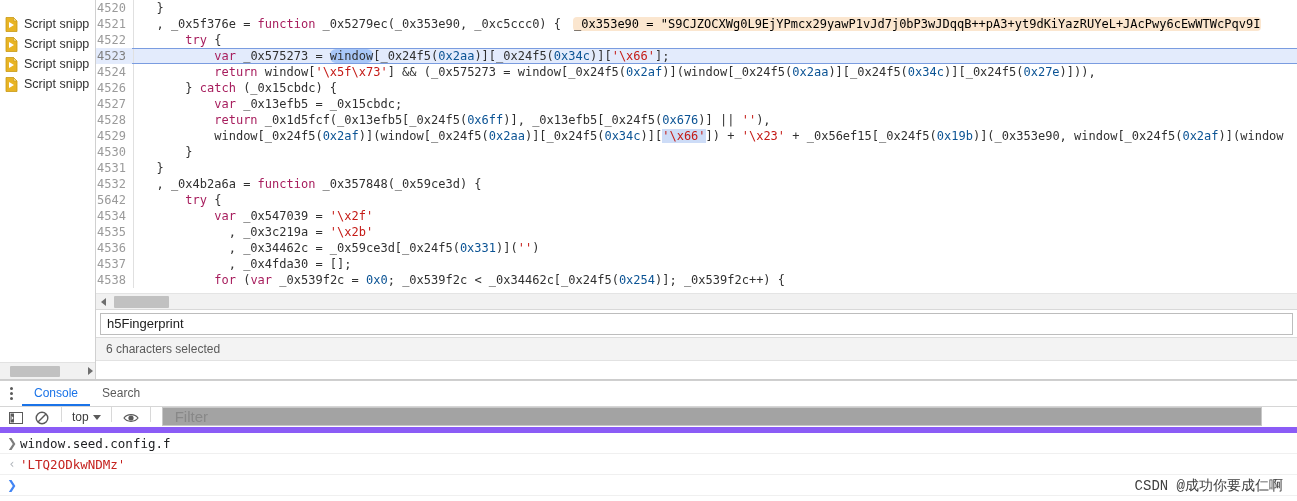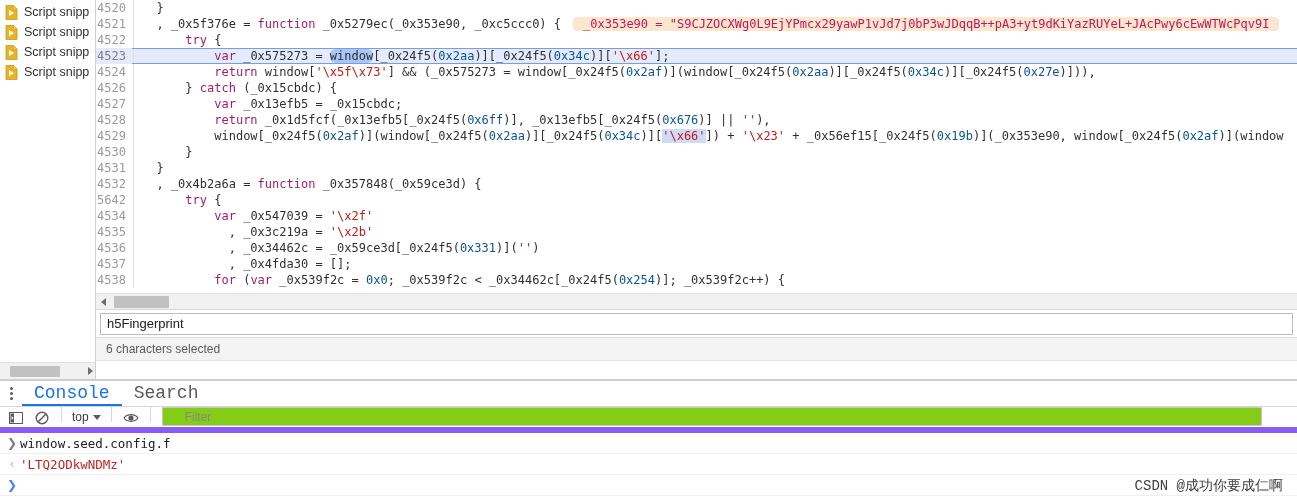--- a/index.html
+++ b/index.html
@@ -30,21 +30,21 @@
 
   
   .sidebar {
     width: 96px;
     flex: 0 0 96px;
     background: #ffffff;
     border-right: 1px solid #d0d0d0;
     position: relative;
     overflow: hidden;
   }
-  .snippet-list { padding-top: 2px; }
+  .snippet-list { padding-top: 14px; }
   .snippet-item {
     display: flex;
     align-items: center;
     height: 20px;
     padding-left: 5px;
     white-space: nowrap;
     cursor: default;
   }
   .snip-icon {
     width: 13px; height: 15px;
@@ -145,22 +145,22 @@
   }
   
   .kw   { color: #a71d5d; }
   .num  { color: #0b5394; }
   .str  { color: #c41a16; }
   .plain{ color: #303030; }
   .selword { background: #a8c7f7; border-radius: 6px; }
   .selword2 { background: #cddcf7; }
   .hint {
     background: #fbe6cf;
-    color: #be185d;
-    padding: 0 10px;
+    color: #000000;
+    padding: 0 1px;
     border-radius: 4px;
     font-family: "DejaVu Sans Mono", monospace;
   }
 
   
   .code-hscroll {
     flex: 0 0 16px;
     height: 16px;
     background: #f1f1f1;
     border-top: 1px solid #e4e4e4;
@@ -254,25 +254,25 @@
   .kebab i {
     display: block;
     width: 3px; height: 3px;
     border-radius: 50%;
     background: #5a5a5a;
   }
   .dtab {
     padding: 0 12px;
     display: flex;
     align-items: center;
-    font-size: 18px;
+    font-size: 12px;
     color: #5a5a5a;
     cursor: pointer;
     border-bottom: 2px solid transparent;
-    font-family: Liberation Mono, monospace;
+    font-family: Liberation Sans, sans-serif;
   }
   .dtab.active {
     color: #1a73e8;
     border-bottom: 2px solid #1a73e8;
     font-weight: 400;
   }
   .console-toolbar {
     height: 26px;
     display: flex;
     border-bottom: 6px solid #8b5cf6;
@@ -307,23 +307,23 @@
     border-left: 4px solid transparent;
     border-right: 4px solid transparent;
     border-top: 5px solid #5a5a5a;
   }
   .filter-input {
     flex: 1 1 auto;
     height: 19px;
     margin-left: 4px;
     margin-right: 6px;
     border: 1px solid #c8c8c8;
-    background: #84cc16;
-    font-size: 12px;
-    padding: 0 22px;
+    background: #a3a3a3;
+    font-size: 15px;
+    padding: 0 12px;
     outline: none;
     color: #202020;
     font-family: "Liberation Sans", sans-serif;
     max-width: 1100px;
   }
   .filter-input::placeholder { color: #888; }
 
   .console-body {
     flex: 1 1 auto;
     position: relative;

